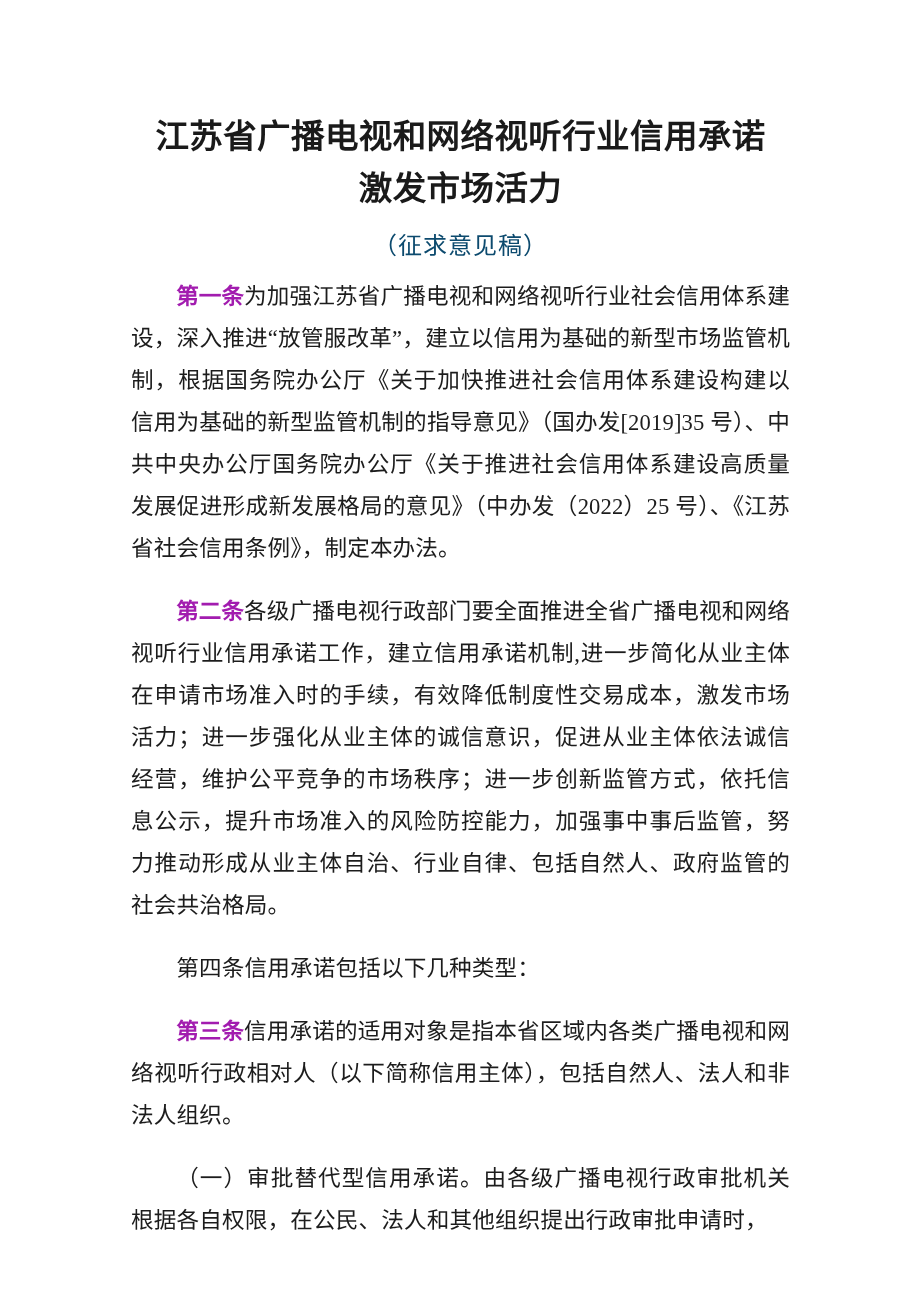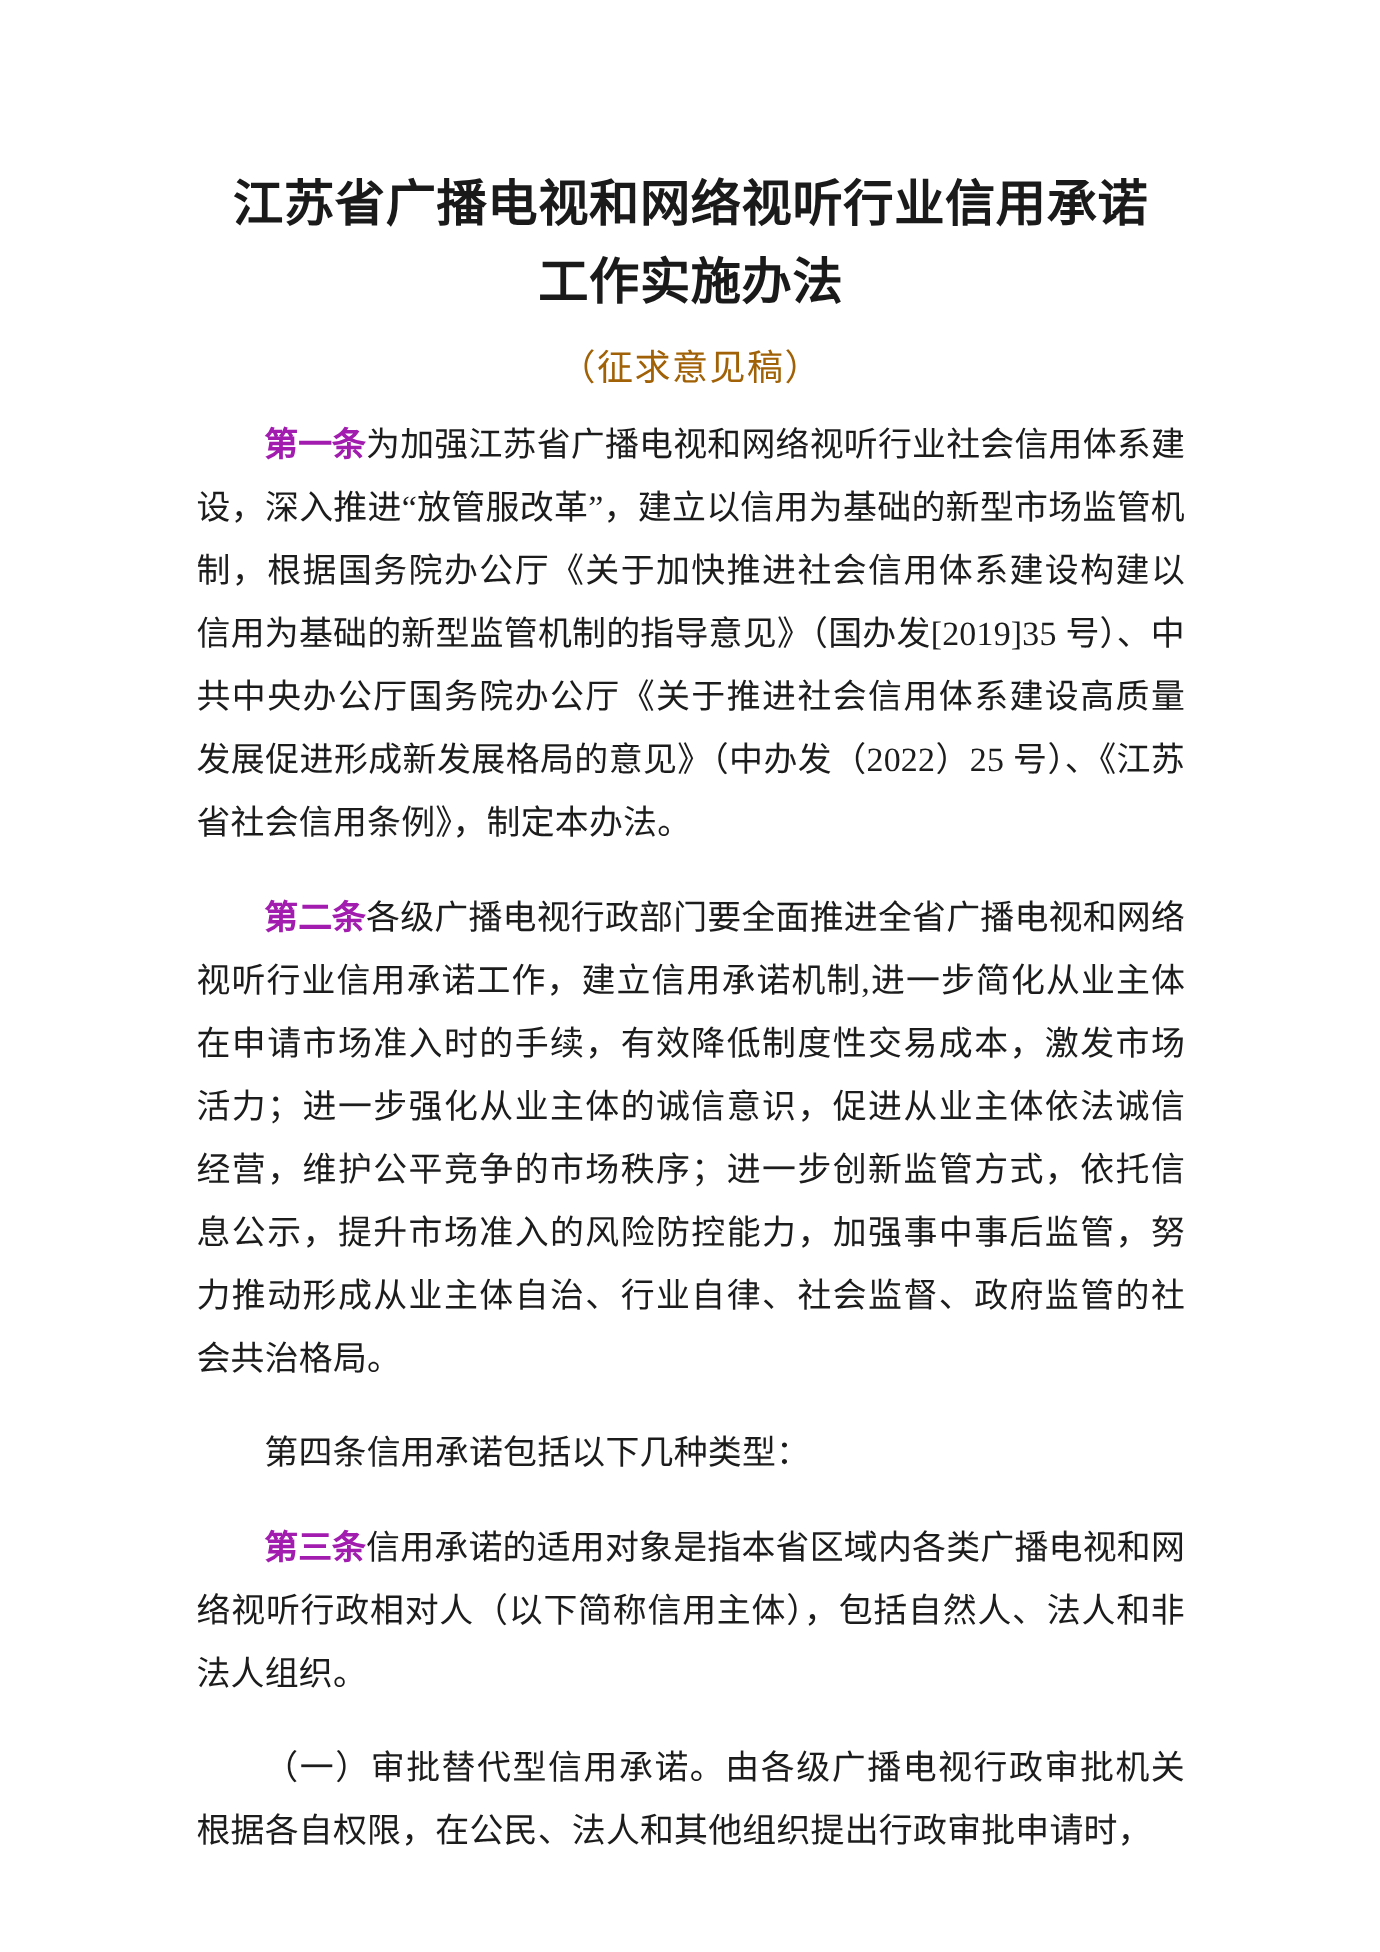--- a/index.html
+++ b/index.html
@@ -55,21 +55,21 @@
     position: absolute;
     left: 0;
     top: 228px;
     width: 659px;
   }
   .doc-subtitle {
     font-family: "Liberation Serif", "DejaVu Serif", serif;
     font-size: 24px;
     line-height: 36px;
     text-align: center;
-    color: #a16207;
+    color: #0c4a6e;
     margin: 0;
     letter-spacing: 1px;
   }
 
   
   .body-block {
     position: absolute;
     left: 0;
     top: 276px;
     width: 659px;
@@ -103,33 +103,33 @@
 </style>
 </head>
 <body>
 
 <div class="page">
   <div class="content">
 
     <div class="title-block">
       <h1 class="doc-title">
         <span class="title-line">江苏省广播电视和网络视听行业信用承诺</span>
-        <span class="title-line">工作实施办法</span>
+        <span class="title-line">激发市场活力</span>
       </h1>
     </div>
 
     <div class="subtitle-block">
       <p class="doc-subtitle">（征求意见稿）</p>
     </div>
 
     <div class="body-block">
 
       <p class="para"><span class="art-label">第一条</span><span>为加强江苏省广播电视和网络视听行业社会信用体系建设，深入推进“放管服改革”，建立以信用为基础的新型市场监管机制，根据国务院办公厅《关于加快推进社会信用体系建设构建以信用为基础的新型监管机制的指导意见》（国办发[2019]35 号）、中共中央办公厅国务院办公厅《关于推进社会信用体系建设高质量发展促进形成新发展格局的意见》（中办发（2022）25 号）、《江苏省社会信用条例》，制定本办法。</span></p>
 
-      <p class="para"><span class="art-label">第二条</span><span>各级广播电视行政部门要全面推进全省广播电视和网络视听行业信用承诺工作，建立信用承诺机制,进一步简化从业主体在申请市场准入时的手续，有效降低制度性交易成本，激发市场活力；进一步强化从业主体的诚信意识，促进从业主体依法诚信经营，维护公平竞争的市场秩序；进一步创新监管方式，依托信息公示，提升市场准入的风险防控能力，加强事中事后监管，努力推动形成从业主体自治、行业自律、社会监督、政府监管的社会共治格局。</span></p>
+      <p class="para"><span class="art-label">第二条</span><span>各级广播电视行政部门要全面推进全省广播电视和网络视听行业信用承诺工作，建立信用承诺机制,进一步简化从业主体在申请市场准入时的手续，有效降低制度性交易成本，激发市场活力；进一步强化从业主体的诚信意识，促进从业主体依法诚信经营，维护公平竞争的市场秩序；进一步创新监管方式，依托信息公示，提升市场准入的风险防控能力，加强事中事后监管，努力推动形成从业主体自治、行业自律、包括自然人、政府监管的社会共治格局。</span></p>
 
       <p class="para"><span class="art-label-plain">第四条</span><span>信用承诺包括以下几种类型：</span></p>
 
       <p class="para"><span class="art-label">第三条</span><span>信用承诺的适用对象是指本省区域内各类广播电视和网络视听行政相对人（以下简称信用主体），包括自然人、法人和非法人组织。</span></p>
 
       <p class="para"><span>（一）审批替代型信用承诺。由各级广播电视行政审批机关根据各自权限，在公民、法人和其他组织提出行政审批申请时，</span></p>
 
     </div>
   </div>
 </div>

